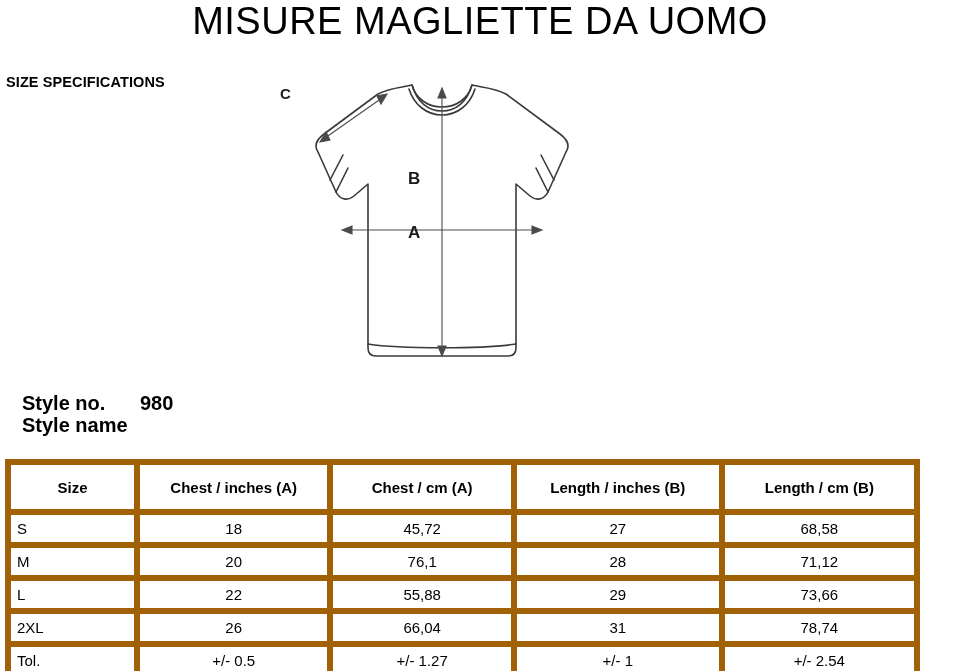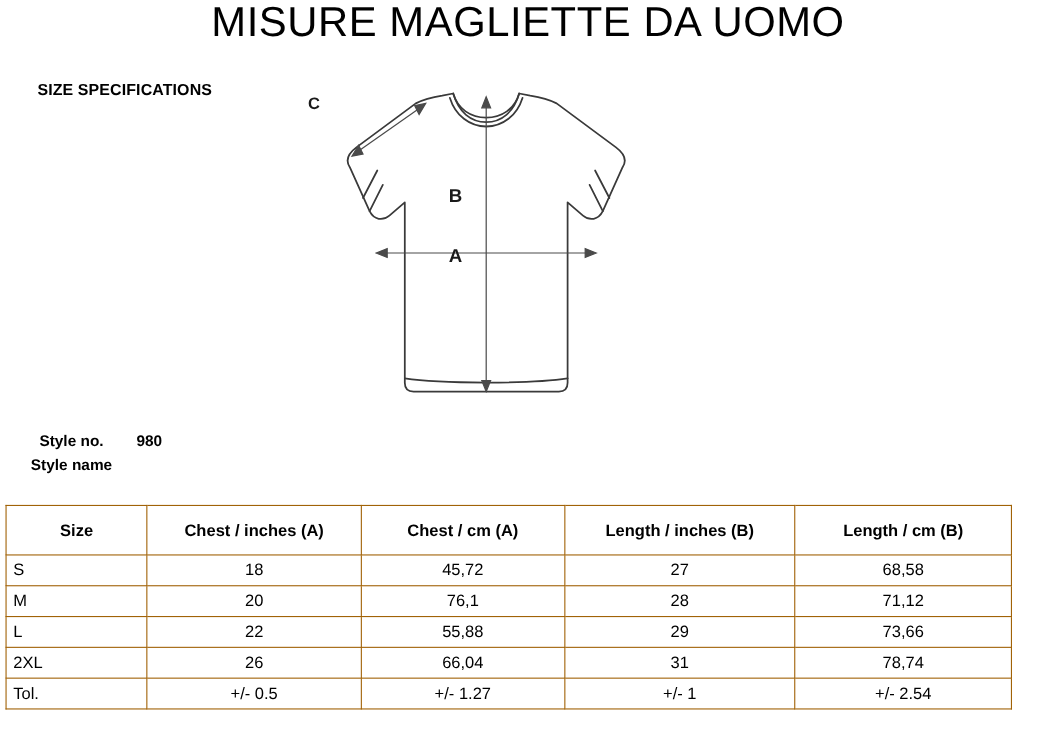--- a/index.html
+++ b/index.html
@@ -32,38 +32,36 @@
     line-height: 46px;
     font-family: "Liberation Sans", sans-serif;
   }
   .size-spec-label {
     position: absolute;
     top: 74px;
     left: 6px;
     font-size: 14.5px;
     font-weight: bold;
     letter-spacing: 0.1px;
-    margin-left: 28px;
   }
   .figure {
     position: absolute;
     top: 72px;
     left: 230px;
     width: 380px;
     height: 300px;
   }
   .figure svg {
     display: block;
   }
   .style-block {
     position: absolute;
     top: 392px;
-    left: 6px;
-    font-size: 14px;
-    text-align: center;
+    left: 22px;
+    font-size: 20px;
   }
   .style-row {
     display: flex;
     align-items: baseline;
     height: 22px;
   }
   .style-key {
     width: 118px;
     font-weight: bold;
     white-space: nowrap;
@@ -75,21 +73,21 @@
   table.size-table {
     position: absolute;
     top: 459px;
     left: 5px;
     width: 915px;
     border-collapse: collapse;
     font-size: 15px;
   }
   table.size-table th,
   table.size-table td {
-    border: 1px solid #a16207;
+    border: 6px solid #a16207;
     padding: 0;
     height: 27px;
   }
   table.size-table thead th {
     height: 44px;
     font-weight: bold;
     font-size: 15px;
     text-align: center;
   }
   table.size-table thead th.col-size { width: 128px; }

